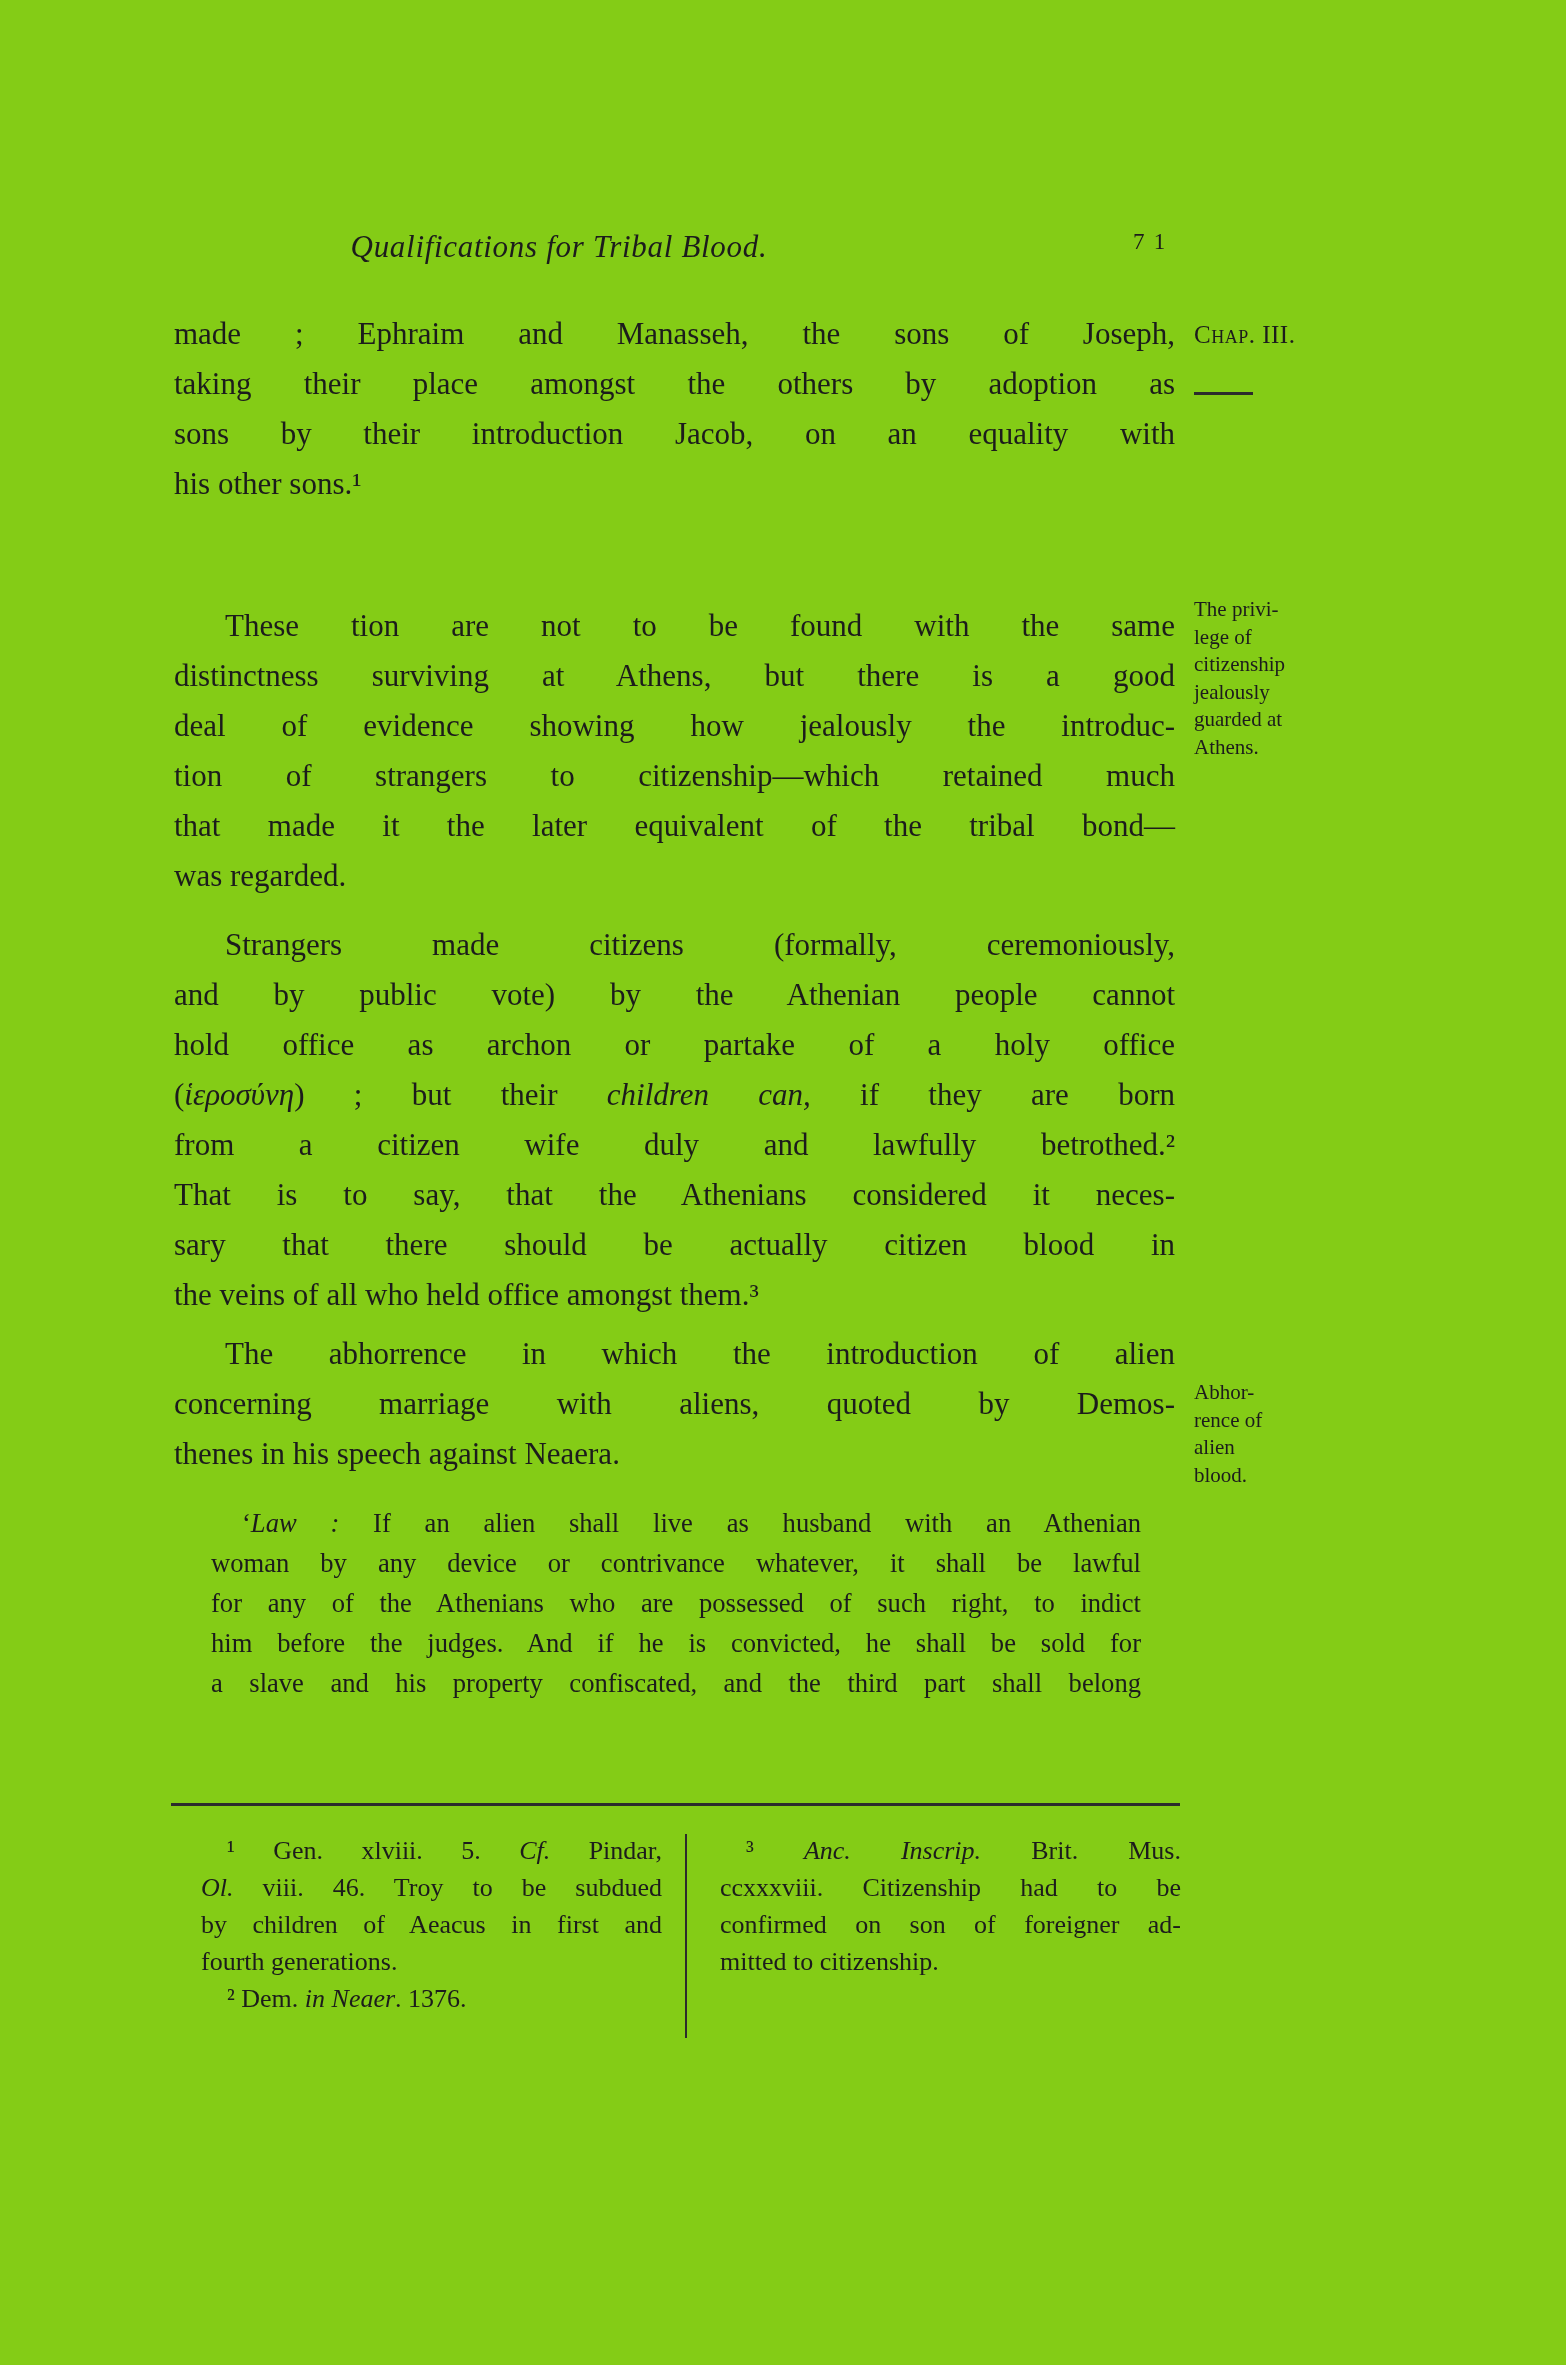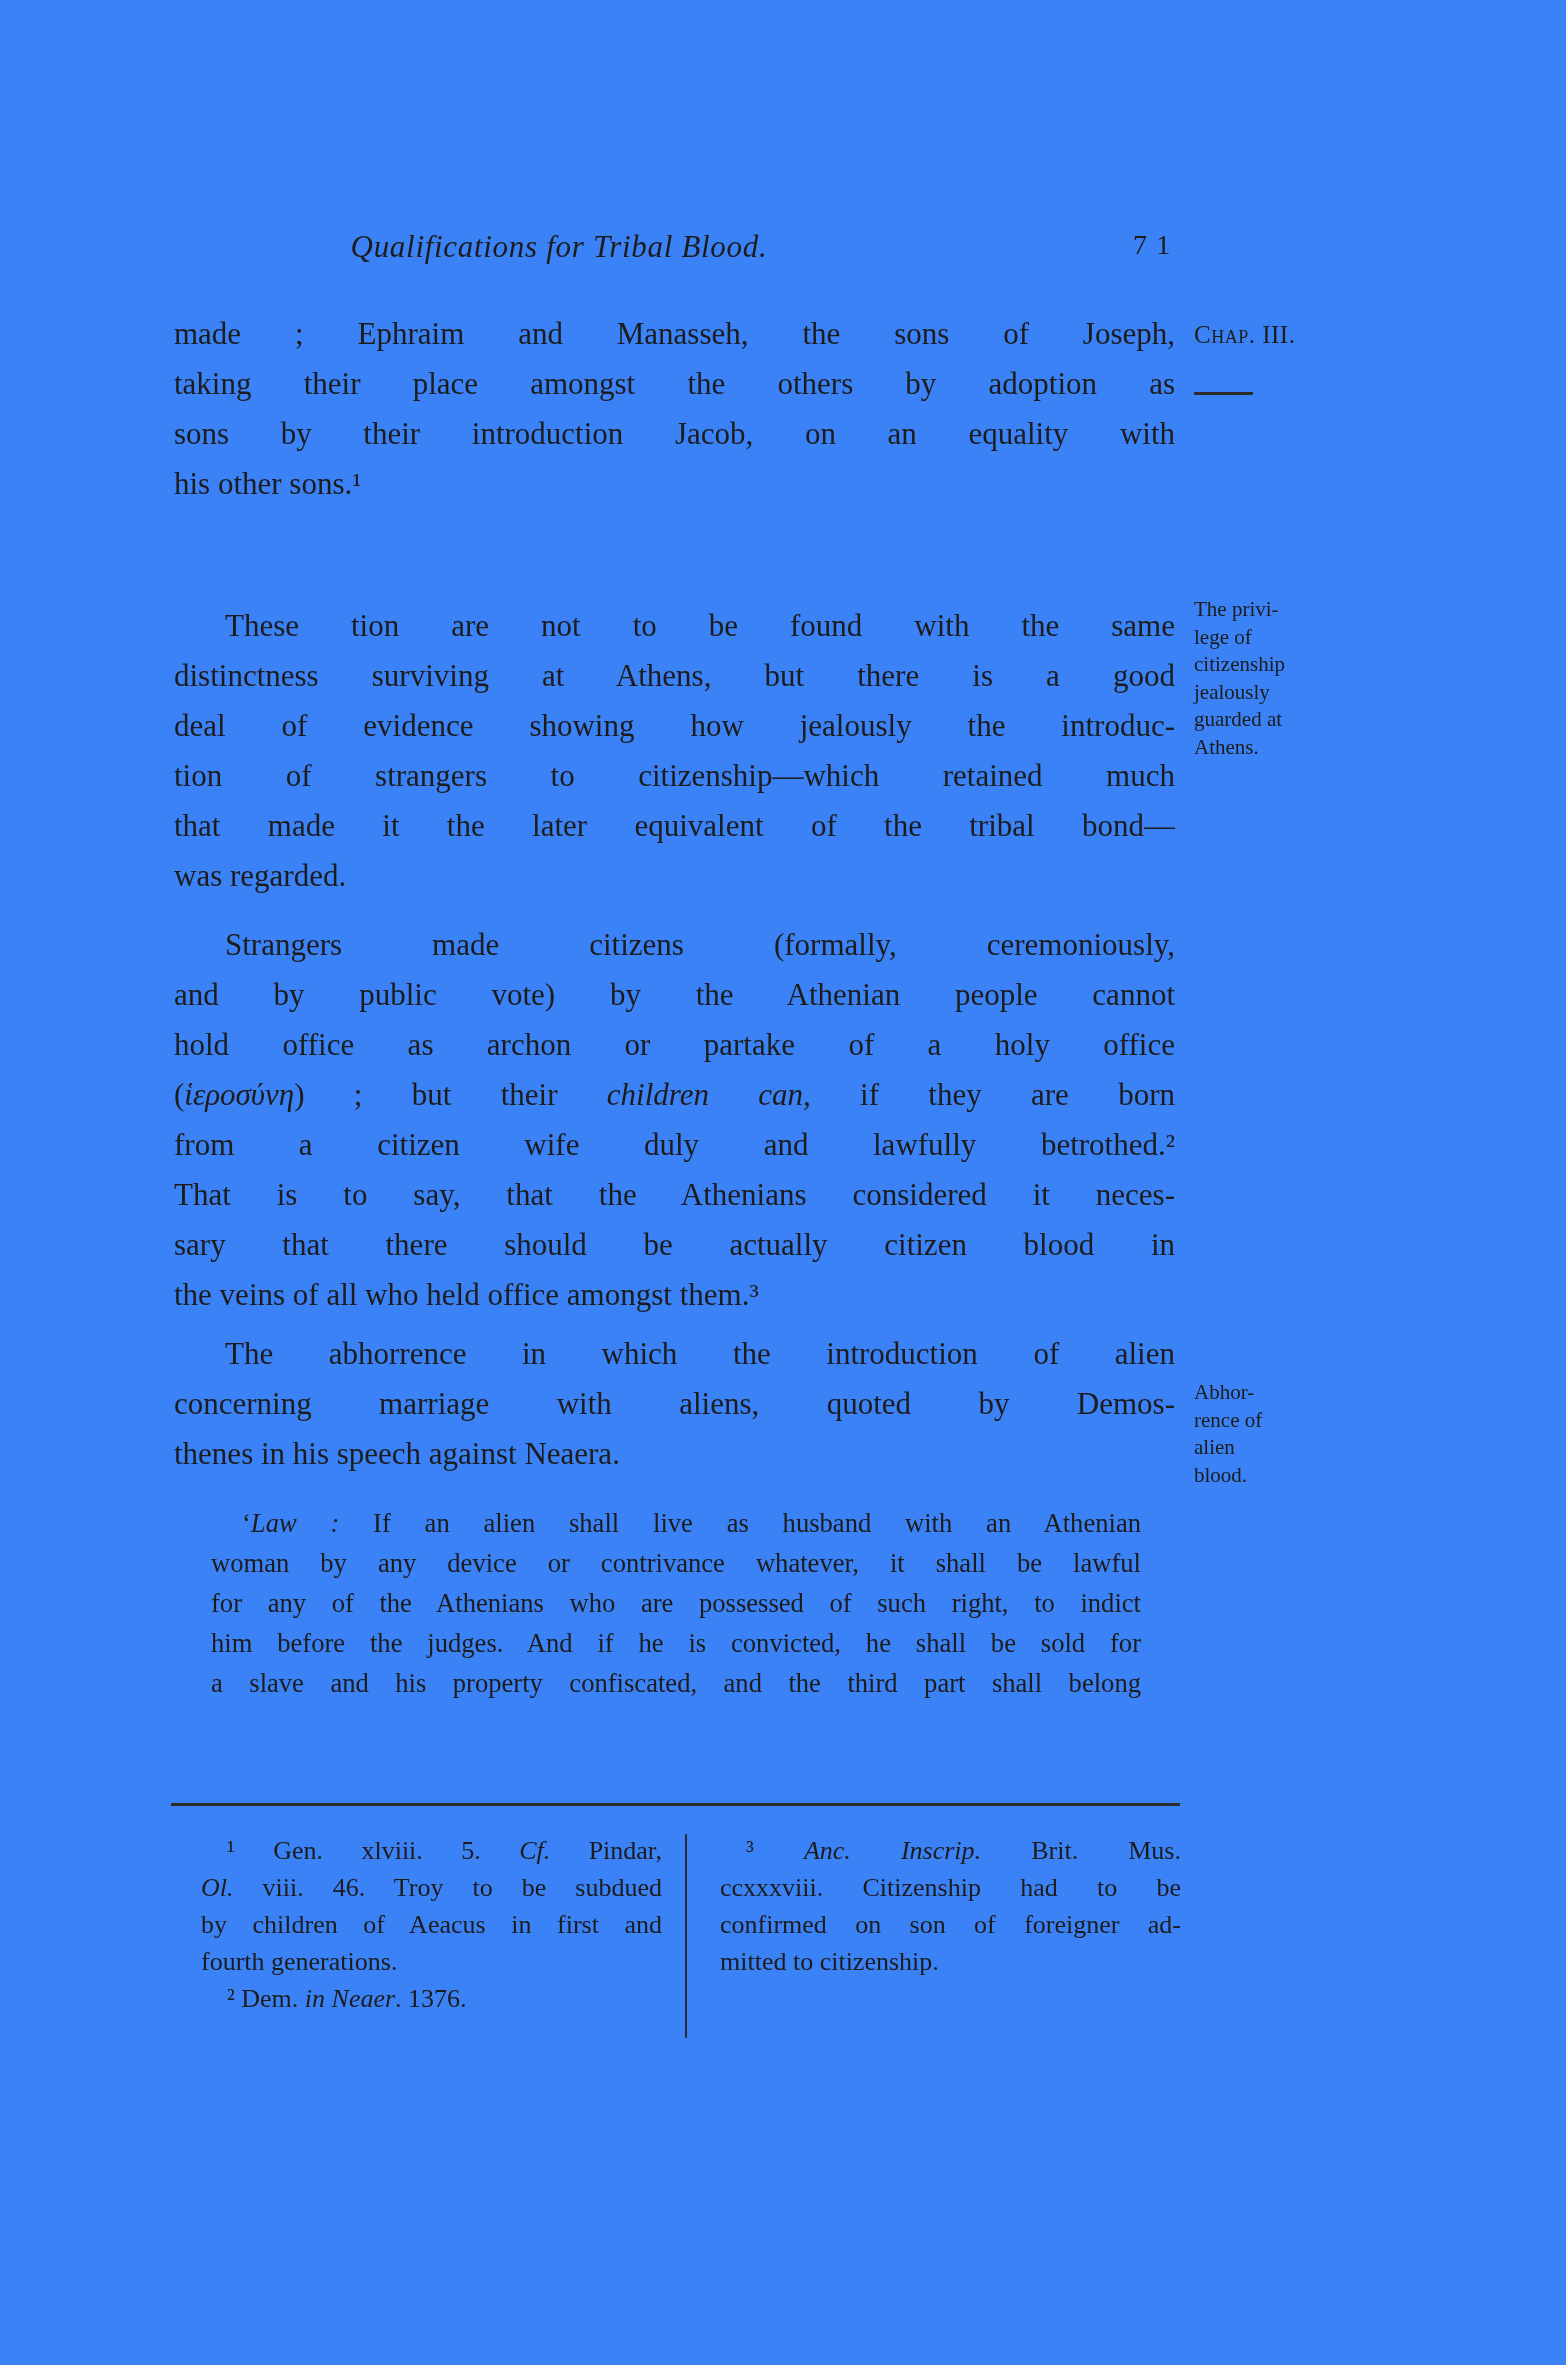--- a/index.html
+++ b/index.html
@@ -7,36 +7,36 @@
   body {
     background: #fbfbf8;
     font-family: "Liberation Serif", "DejaVu Serif", serif;
     color: #1c1c1c;
   }
   .page {
     position: relative;
     width: 1566px;
     height: 2366px;
     overflow: hidden;
-    background: #3b82f6;
+    background: #84cc16;
   }
 
   
   .running-head {
     position: absolute;
     top: 229px; left: 174px; width: 770px;
     text-align: center;
     font-style: italic;
     font-size: 31px;
     letter-spacing: 0.7px;
   }
   .folio {
     position: absolute;
     top: 229px; left: 1133px;
-    font-size: 28px;
+    font-size: 23px;
     letter-spacing: 9.2px;
   }
 
   
   .body-col {
     position: absolute;
     top: 309px; left: 174px; width: 1001px;
     font-size: 31px;
     line-height: 50px;
   }

